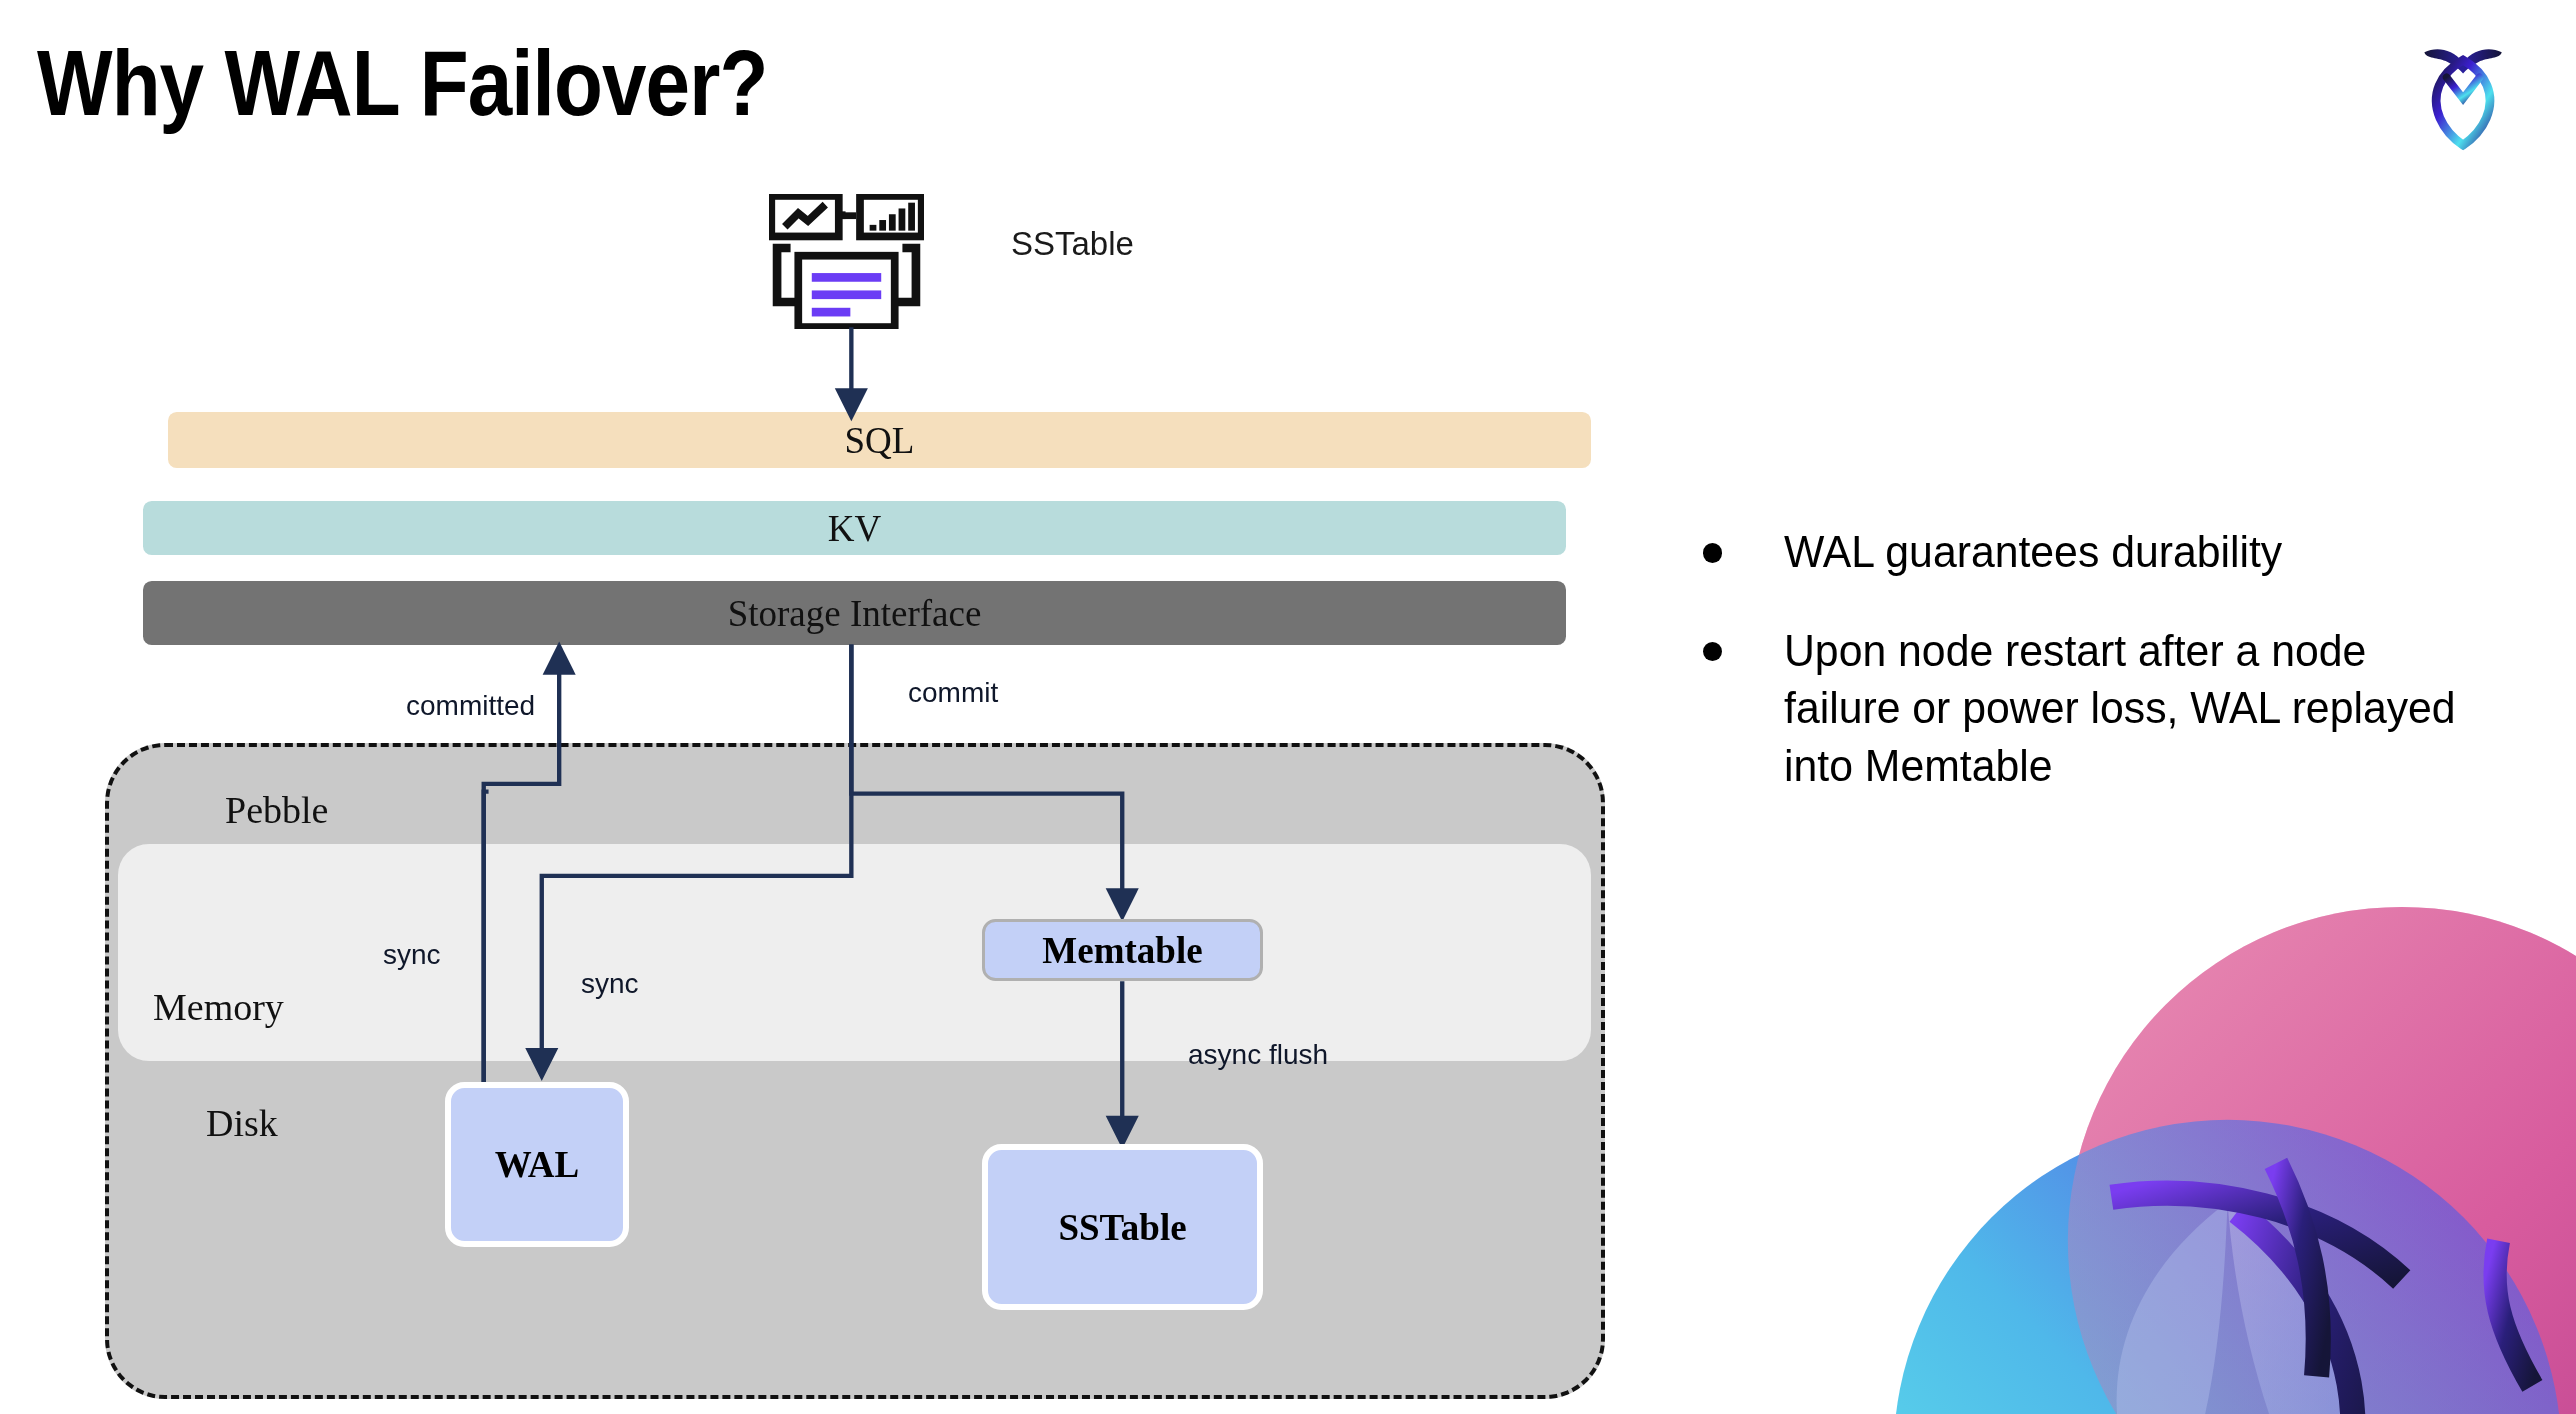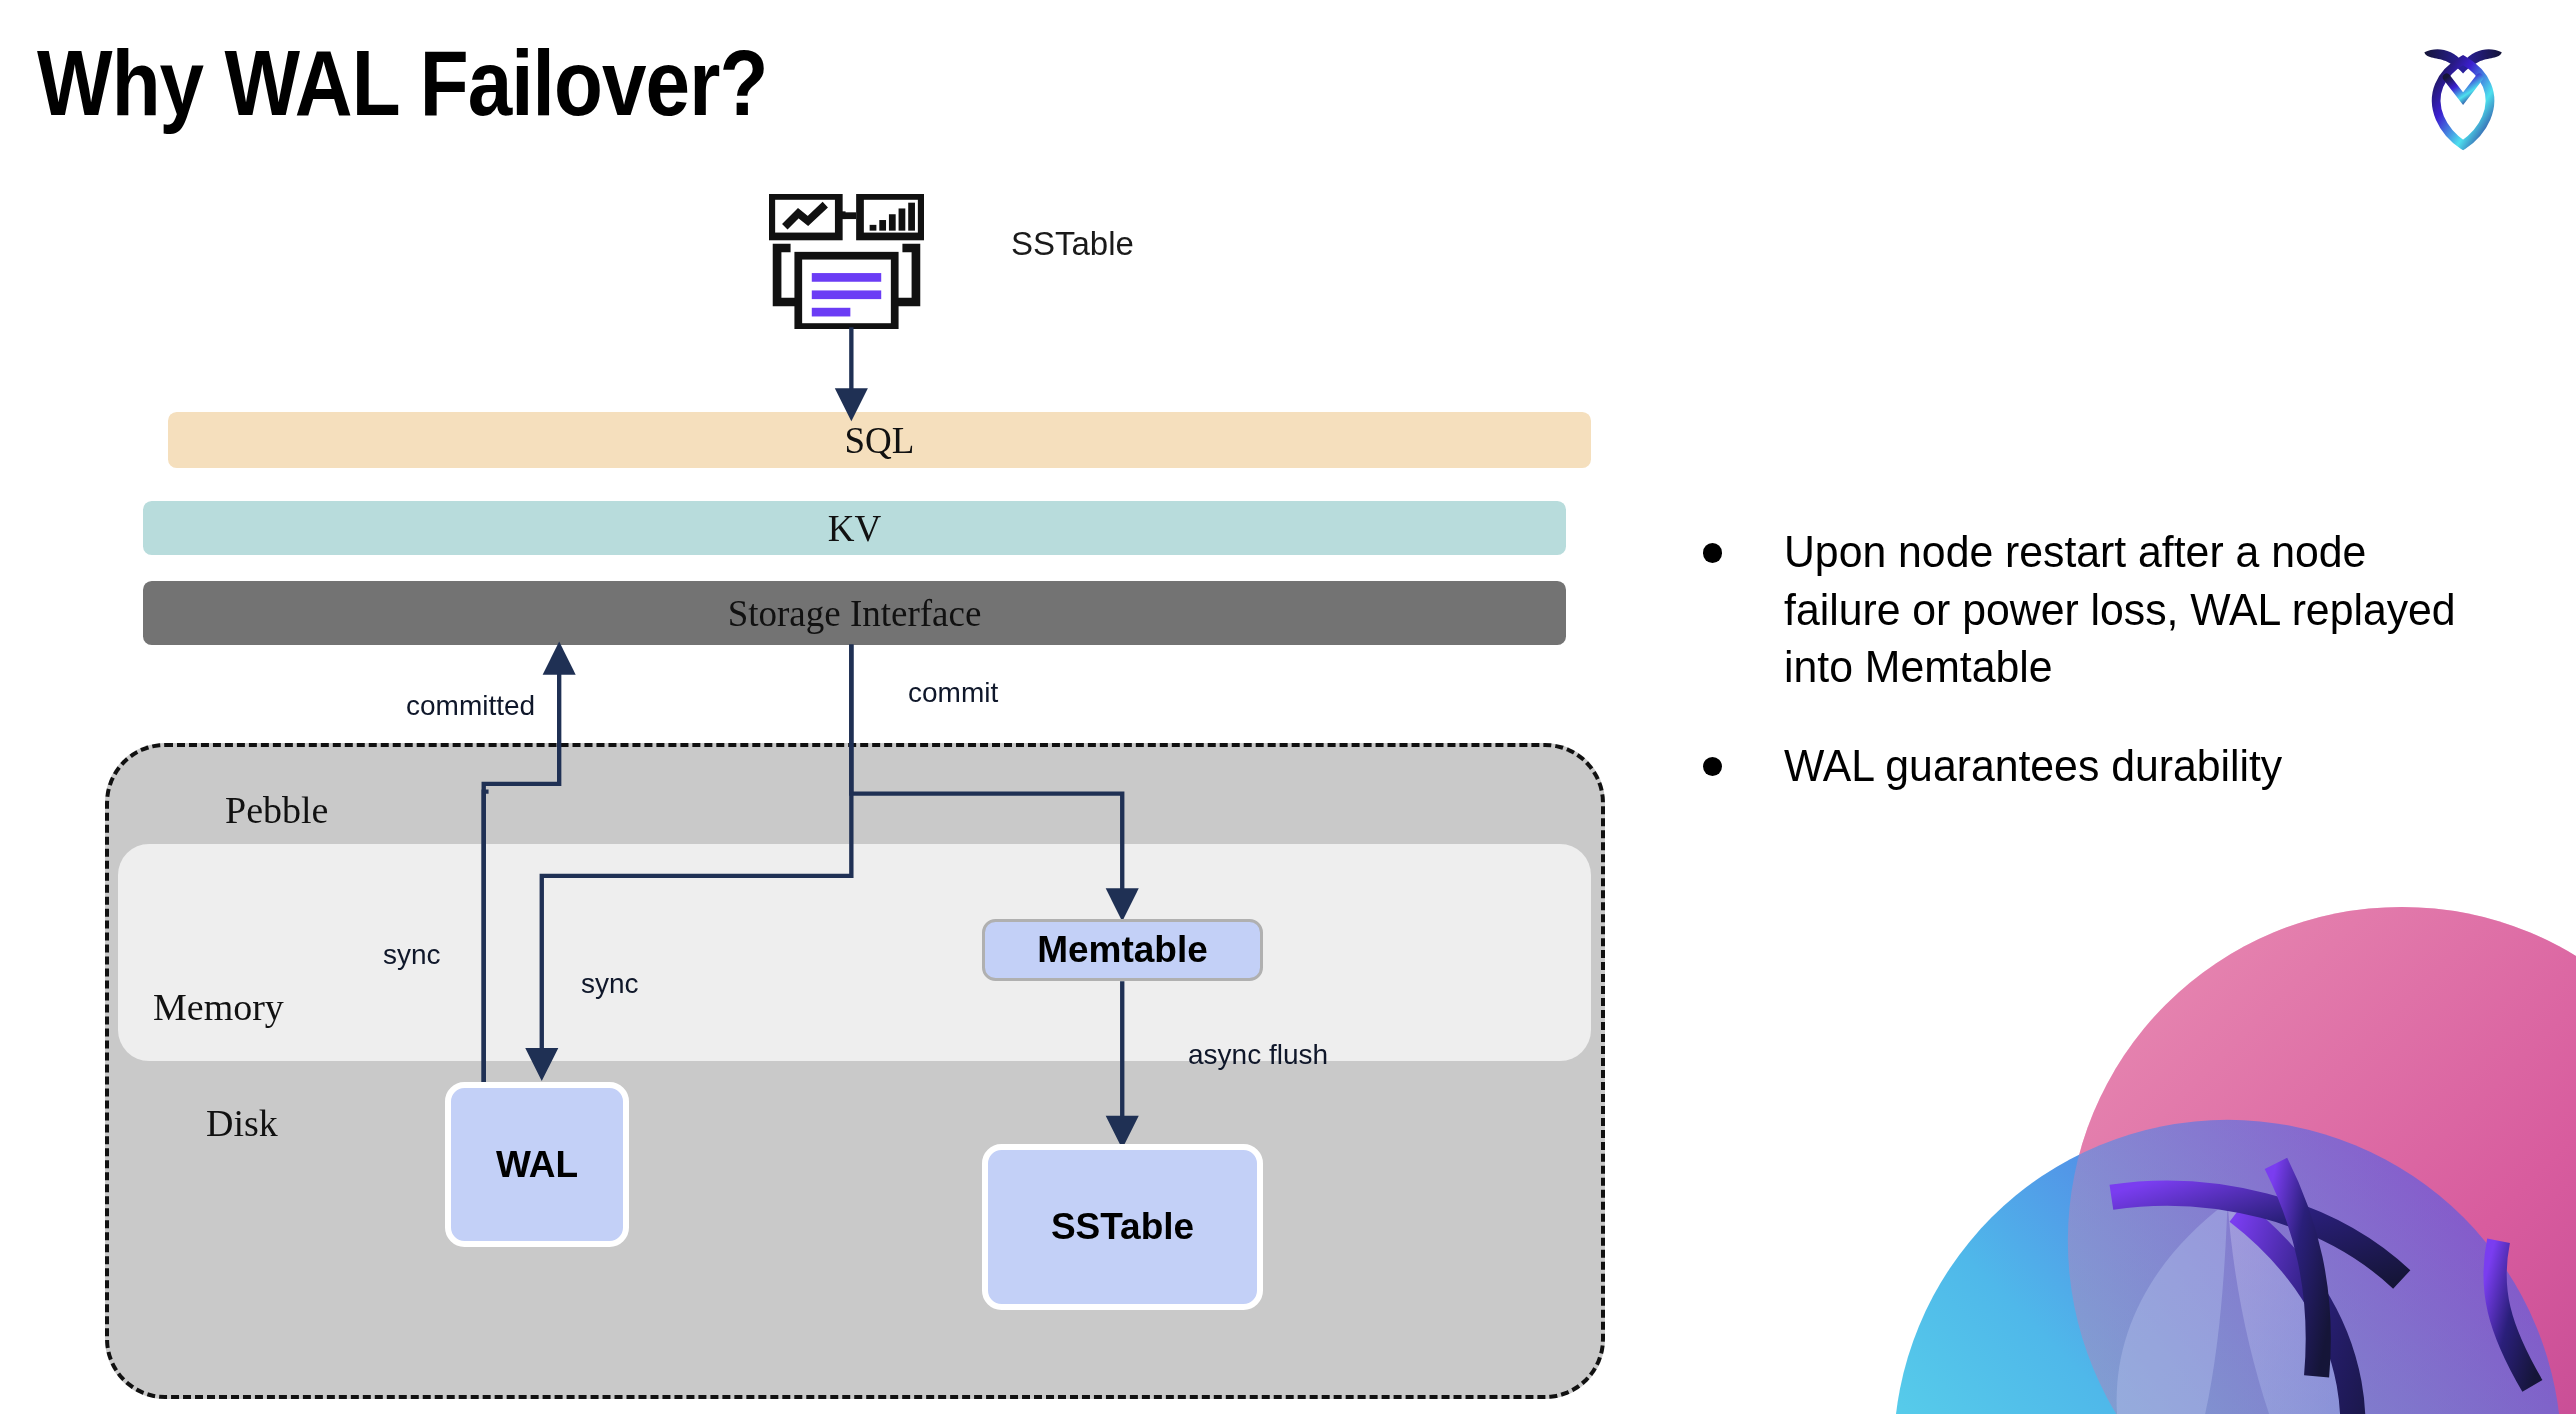--- a/index.html
+++ b/index.html
@@ -63,21 +63,21 @@
     font-size:38px;color:#111;white-space:nowrap;
   }
   #label-pebble{left:225px;top:788px;}
   #label-memory{left:153px;top:985px;}
   #label-disk{left:206px;top:1101px;}
 
   
   .node-box{
     position:absolute;border-radius:19.4px;
     display:flex;align-items:center;justify-content:center;
-    font-family:Liberation Sans, sans-serif;font-weight:700;
+    font-family:Liberation Serif, serif;font-weight:700;
     font-size:37px;color:#000;box-sizing:border-box;
   }
   #node-memtable{
     left:982px;top:919px;width:281px;height:62px;
     background:#c3d0f7;border:3.9px solid #b0b0b0;border-radius:13.5px;
   }
   #node-wal{
     left:445px;top:1082px;width:184px;height:165px;
     background:#c3d0f7;border:6.8px solid #ffffff;
   }
@@ -257,22 +257,22 @@
     <div class="edge-label" id="label-committed">committed</div>
     <div class="edge-label" id="label-commit">commit</div>
     <div class="edge-label" id="label-sync-1">sync</div>
     <div class="edge-label" id="label-sync-2">sync</div>
     <div class="edge-label" id="label-async-flush">async flush</div>
   </div>
 
   <div id="bullet-list">
     <div class="bullet-row">
       <span class="bullet-dot"></span>
-      <span class="bullet-text">Upon node restart after a node failure or power loss, WAL replayed into Memtable</span>
+      <span class="bullet-text">WAL guarantees durability</span>
     </div>
     <div class="bullet-row">
       <span class="bullet-dot"></span>
-      <span class="bullet-text">WAL guarantees durability</span>
+      <span class="bullet-text">Upon node restart after a node failure or power loss, WAL replayed into Memtable</span>
     </div>
   </div>
 
 </div>
 
 
 </body></html>

